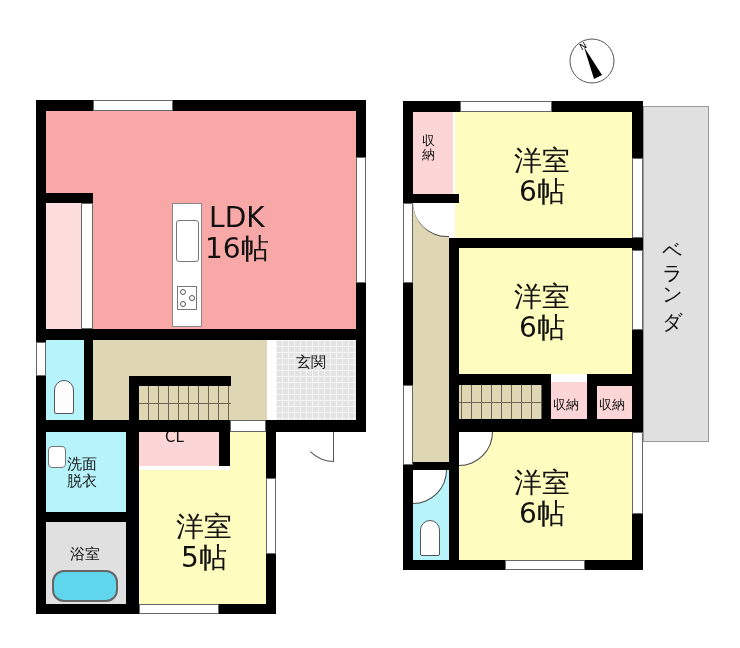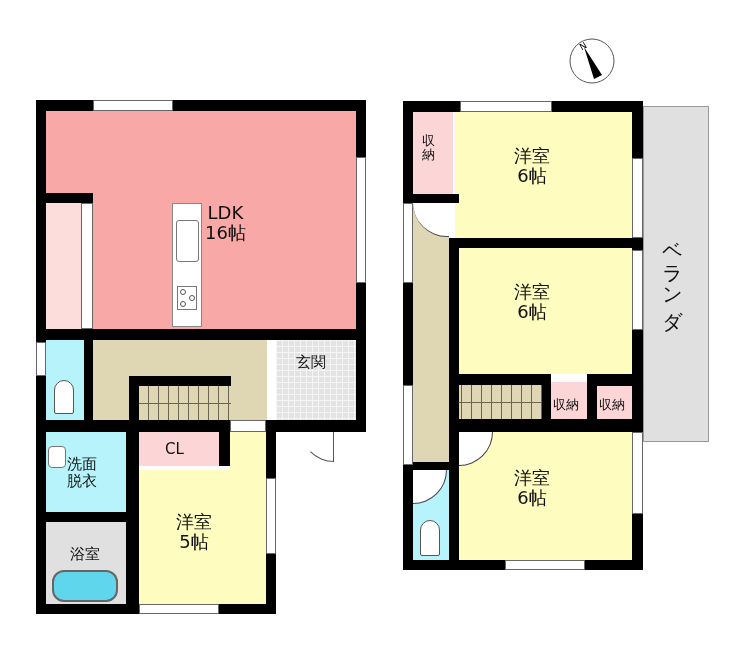--- a/index.html
+++ b/index.html
@@ -2,21 +2,21 @@
 <html><head>
 <meta charset="utf-8">
 <style>
   html, body { margin:0; padding:0; background:#ffffff; }
   body { width:740px; height:648px; position:relative; overflow:hidden;
          font-family:"DejaVu Sans","Liberation Sans",sans-serif; }
   .abs { position:absolute; box-sizing:border-box; }
   .wall { position:absolute; background:#000; }
   .room { position:absolute; }
   .lbl { position:absolute; text-align:center; color:#111; line-height:1.1; white-space:nowrap; }
-  .big { font-size:18px; }
+  .big { font-size:28px; }
   .mid { font-size:15px; }
   .small { font-size:13px; }
   .win { position:absolute; background:#fff; border:1px solid #666; box-sizing:border-box; }
   .stairs { position:absolute; box-sizing:border-box;
     background-image:repeating-linear-gradient(90deg, transparent 0 9px, #6a6450 9px 10px); }
   .stairs::after { content:""; position:absolute; left:0; right:0; top:50%; border-top:1px solid #6a6450; }
   .tile { background-color:#e3e3e3;
     background-image:linear-gradient(#f5f5f5 1px, transparent 1px), linear-gradient(90deg,#f5f5f5 1px, transparent 1px);
     background-size:6px 6px; }
   .vertical { writing-mode:vertical-rl; }
@@ -68,21 +68,21 @@
   <div class="lbl mid" style="left:67px;top:456px;">
     <div>洗面</div>
     <div>脱衣</div>
   </div>
 
   <div class="room" style="left:46px;top:522px;width:80px;height:82px;background:#e0e0e0;"></div>
   <div class="lbl mid" style="left:70px;top:546px;">浴室</div>
   <div class="abs" style="left:52px;top:570px;width:66px;height:32px;border:2px solid #666;border-radius:12px;background:#5fd6ec;"></div>
 
   <div class="room" style="left:139px;top:432px;width:80px;height:34px;background:#fcd6d6;"></div>
-  <div class="lbl mid" style="left:165px;top:441px;">CL</div>
+  <div class="lbl mid" style="left:165px;top:429px;">CL</div>
 
   <div class="room" style="left:139px;top:470px;width:127px;height:134px;background:#fffcbf;"></div>
   <div class="room" style="left:230px;top:432px;width:36px;height:40px;background:#fffcbf;"></div>
   <div class="lbl big" style="left:176px;top:512px;">
     <div>洋室</div>
     <div>5帖</div>
   </div>
 
   <div class="wall" style="left:36px;top:100px;width:330px;height:11px;"></div>
   <div class="wall" style="left:36px;top:100px;width:10px;height:514px;"></div>

